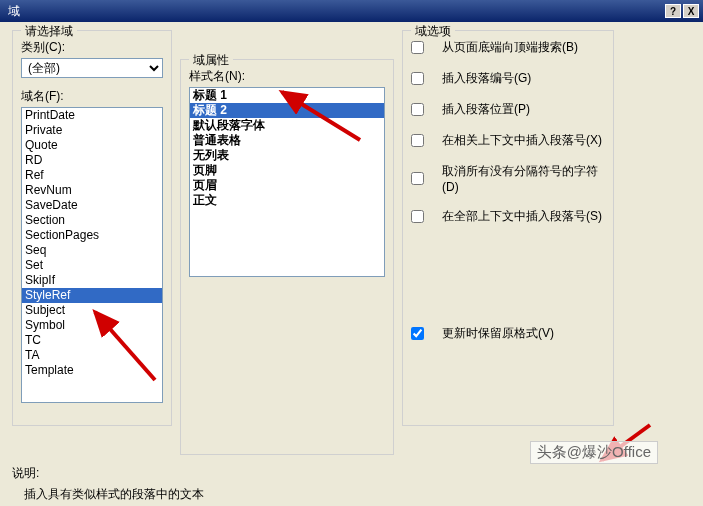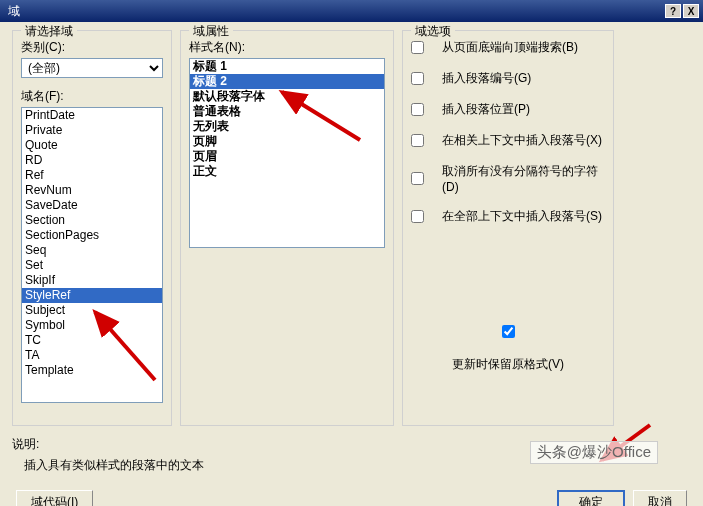--- a/index.html
+++ b/index.html
@@ -10,36 +10,36 @@
 .titlebar .btns { display: flex; gap: 2px; }
 .titlebar .btn { width: 16px; height: 14px; background: #d4d0c8; border: 1px solid #fff; display: flex; align-items: center; justify-content: center; color: #000; font-weight: bold; font-size: 10px; cursor: pointer; }
 
 .content { padding: 8px 12px; display: flex; flex-direction: column; height: 484px; }
 .columns { display: flex; gap: 8px; flex: 0 0 auto; }
 
 .group { border: 1px solid #d0d0d0; padding: 8px; position: relative; }
 .group-title { position: absolute; top: -8px; left: 8px; background: #ece9d8; padding: 0 4px; }
 
 .col1 { width: 160px; height: 396px; }
-.col2 { width: 214px; height: 396px; }
+.col2 { width: 214px; height: 396px; margin-top: 29px; }
 .col3 { width: 212px; height: 396px; }
 
 .label { margin-bottom: 2px; display: block; }
 
 select.combo { width: 100%; height: 20px; background: #fff; border: 1px solid #7f9db9; padding: 1px 2px; }
 
 .listbox { width: 100%; background: #fff; border: 1px solid #7f9db9; overflow-y: scroll; overflow-x: hidden; }
 .listbox.lb1 { height: 296px; }
 .listbox.lb2 { height: 190px; font-weight: bold; }
 .listbox .item { padding: 0 3px; line-height: 15px; cursor: pointer; white-space: nowrap; }
 .listbox .item.selected { background: #316ac5; color: #fff; }
 
 .checkbox-row { display: flex; align-items: center; gap: 18px; margin-bottom: 14px; }
 .checkbox-row input { width: 13px; height: 13px; }
-.checkbox-row.last { margin-top: 100px; margin-bottom: 0; flex-direction: column; }
+.checkbox-row.last { margin-top: 100px; margin-bottom: 0; }
 
 .desc { margin-top: 10px; }
 .desc-text { padding: 4px 12px; }
 
 .bottom-row { display: flex; justify-content: space-between; margin-top: 12px; padding: 0 4px; }
 .button { background: #ece9d8; border: 1px solid #888; border-top-color: #fff; border-left-color: #fff; padding: 3px 14px; cursor: pointer; }
 .right-btns { display: flex; gap: 8px; }
 .button.default { border: 2px solid #316ac5; padding: 2px 20px; }
 .watermark { position: absolute; right: 45px; bottom: 42px; background: rgba(255,255,255,0.7); border: 1px solid #ccc; padding: 1px 6px; font-size: 15px; color: #666; }
 .red-arrow-svg { position: absolute; pointer-events: none; }

